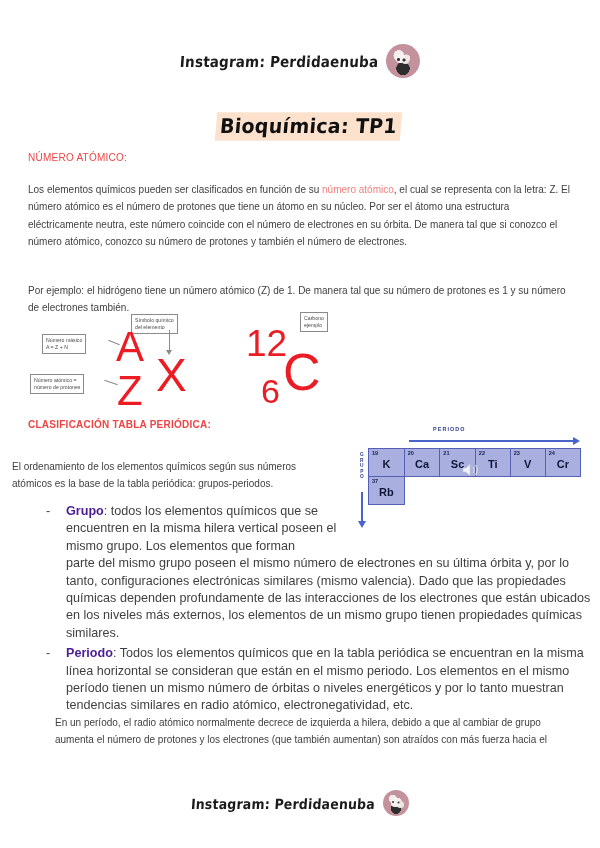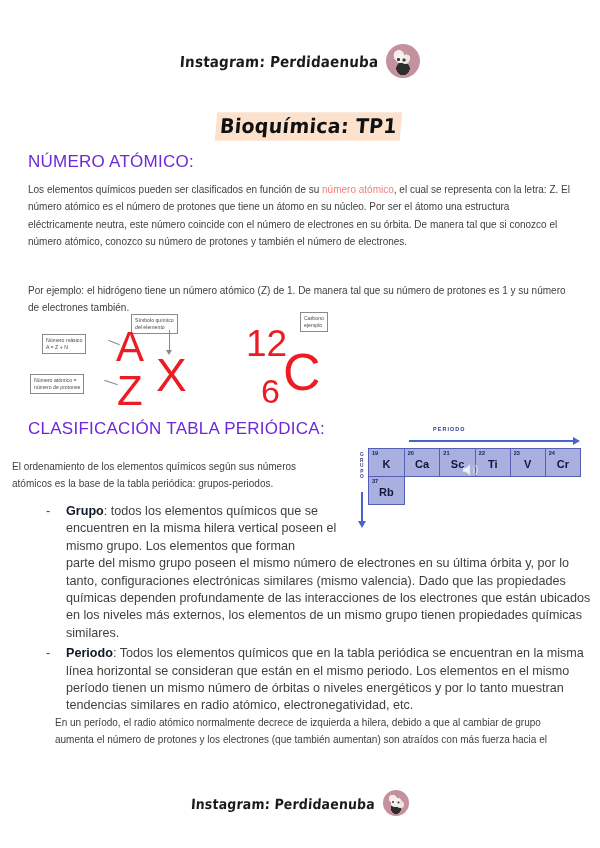--- a/index.html
+++ b/index.html
@@ -85,37 +85,37 @@
     padding: 2px 4px 3px 4px;
     transform: skewX(-5deg) scaleY(1.06);
     letter-spacing: 0.3px;
     white-space: nowrap;
   }
 
   
   .section-heading {
     position: absolute;
     left: 28px;
-    font-size: 17px;
-    color: #6d28d9;
+    font-size: 10px;
+    color: #ef4444;
     letter-spacing: 0.25px;
     white-space: nowrap;
   }
   #heading-numero-atomico { top: 152px; }
-  #heading-clasificacion  { top: 419px; }
+  #heading-clasificacion  { top: 419px; font-weight: bold; }
 
   .para {
     position: absolute;
     font-size: 10px;
     line-height: 17.4px;
     color: #3f3f3f;
     text-align: left;
   }
   .accent { color: #f2807f; }
-  .bold   { font-weight: 700; color: #0f172a; }
+  .bold   { font-weight: 700; color: #4c1d95; }
 
   #para-intro    { left: 28px; top: 171px; width: 545px; }
   #para-ejemplo  { left: 28px; top: 272px; width: 545px; }
   #para-orden    { left: 12px; top: 448px; width: 310px; }
   #para-final    { left: 55px; top: 704px; width: 518px; }
 
   
   #bullet-list {
     position: absolute;
     left: 40px;

